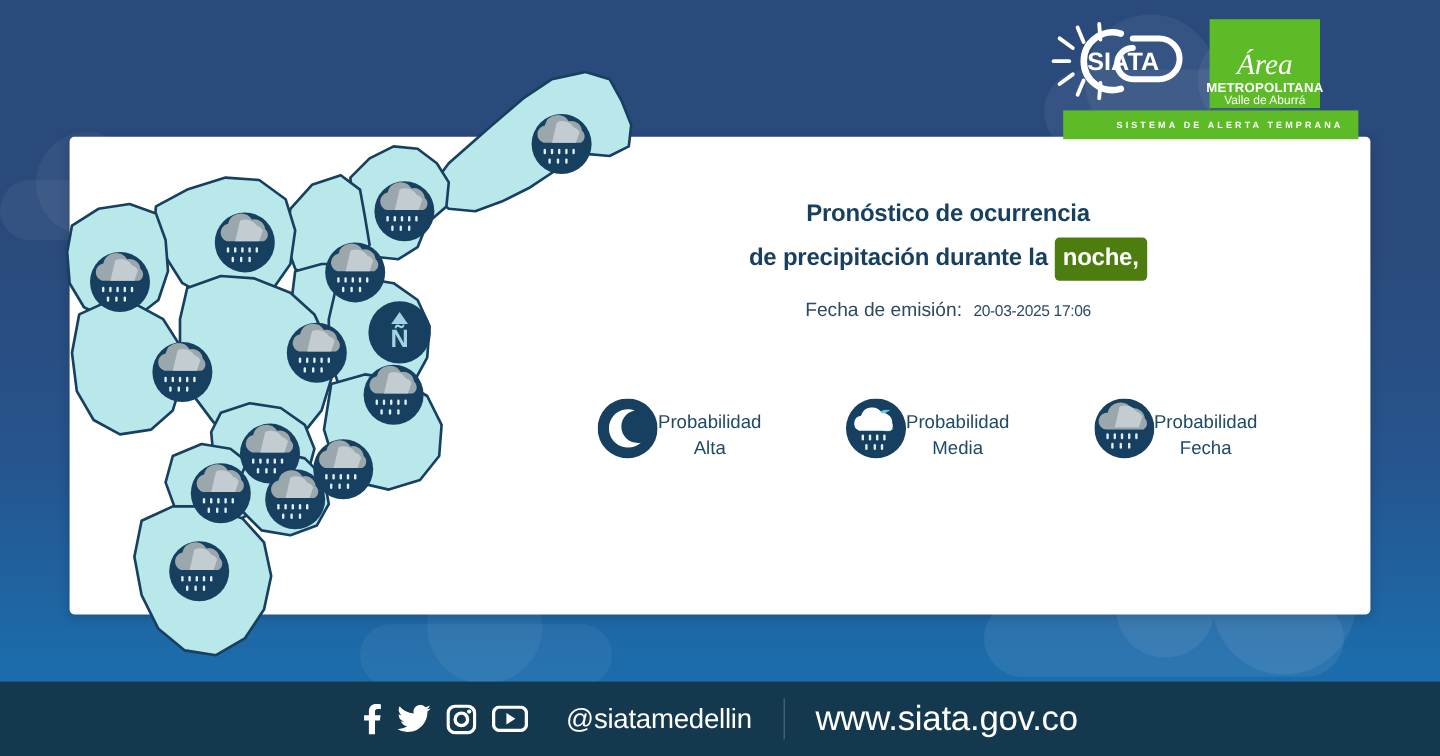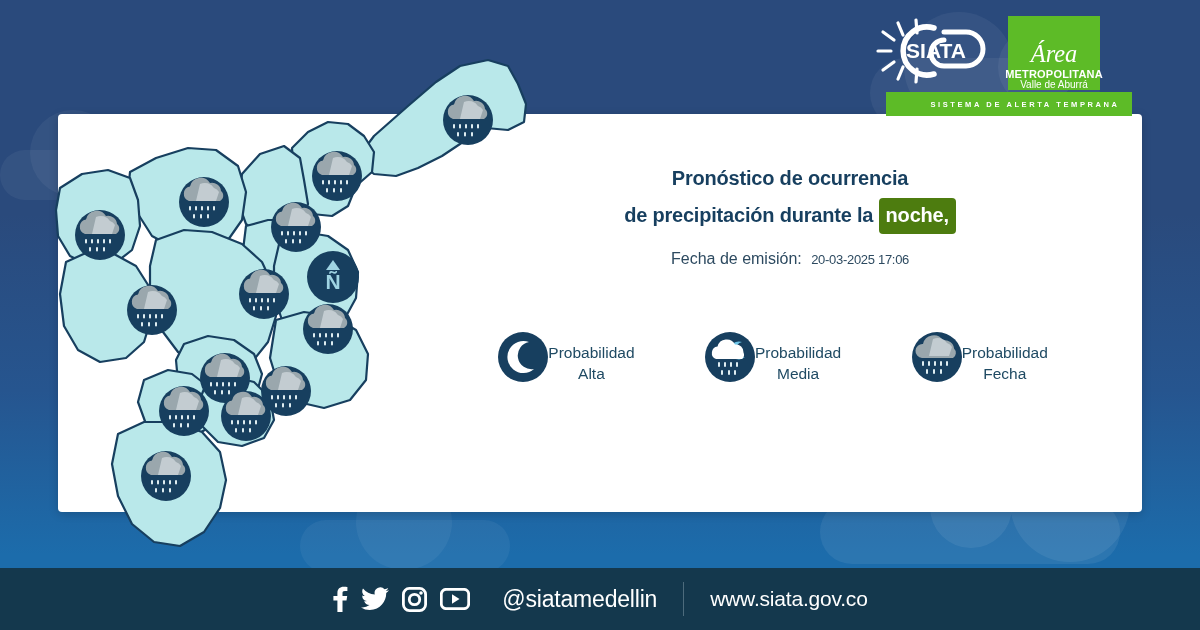--- a/index.html
+++ b/index.html
@@ -62,21 +62,21 @@
   .lg-ico{width:50px;height:50px;}
   .lg-label{margin-top:12px;color:#1f4a63;font-size:15.5px;line-height:21px;text-align:center;}
 
   
   .footer{position:absolute;left:0;bottom:0;width:1200px;height:62px;background:#14384d;
           display:flex;align-items:center;justify-content:center;gap:0;}
   .soc{display:flex;align-items:center;gap:13px;}
   .soc svg{display:block;}
   .handle{color:#fff;font-size:23px;margin-left:32px;letter-spacing:-.2px;}
   .divider{width:1px;height:34px;background:#4d6b7c;margin:0 26px;}
-  .site{color:#fff;font-size:21px;letter-spacing:-.2px;}
+  .site{color:#fff;font-size:29px;letter-spacing:-.2px;}
 </style>
 </head>
 <body>
 
 <div id="stage">
 
   <div class="bg">
     <div class="bg-cloud c1"></div>
     <div class="bg-cloud c4"></div>
     <div class="bg-cloud c3"></div>

